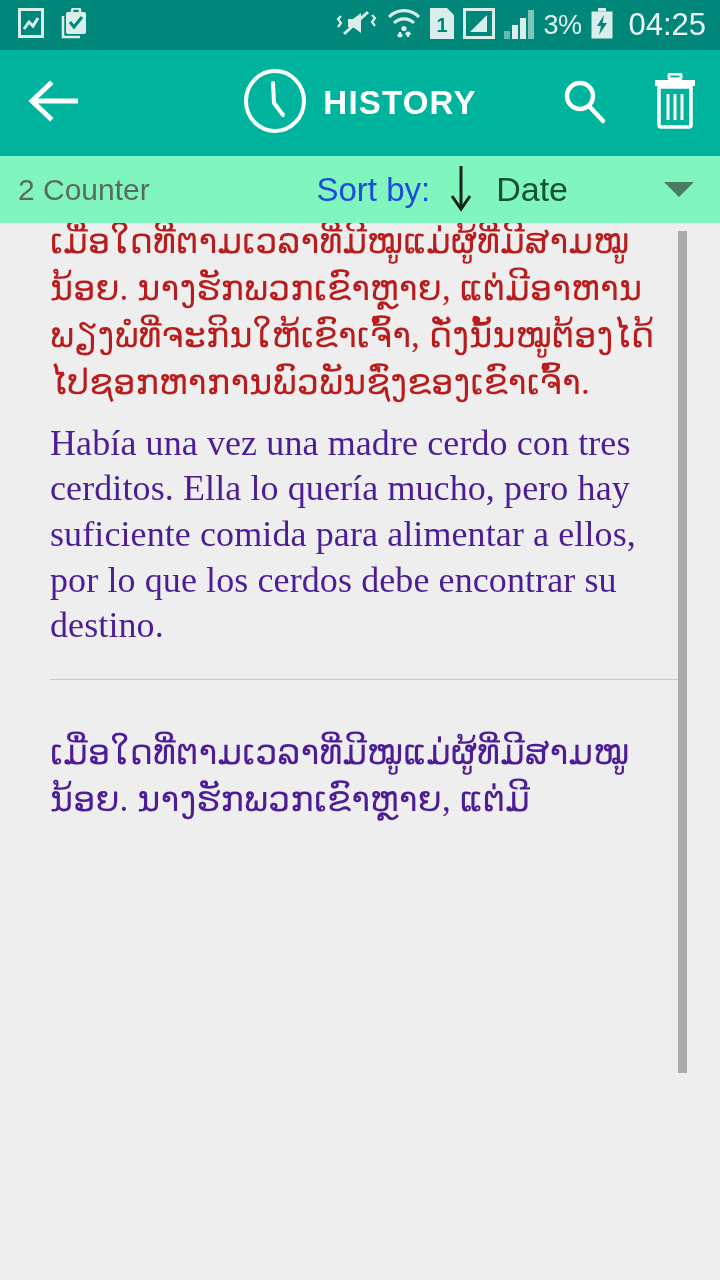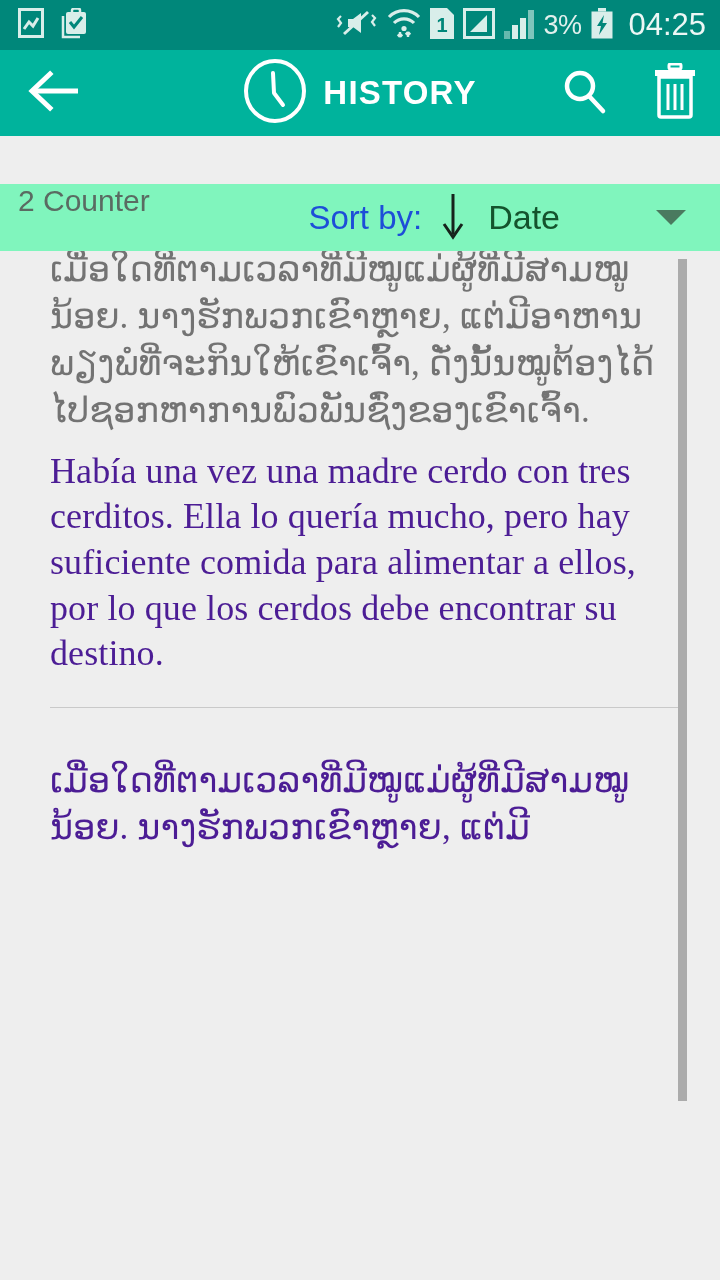--- a/index.html
+++ b/index.html
@@ -38,21 +38,21 @@
   .sb-clock {
     font-size: 31px;
     font-weight: 400;
     color: #ecf7f5;
     letter-spacing: 0px;
     margin-left: 5px;
   }
 
   
   .app-bar {
-    height: 86px;
+    height: 106px;
     background: #00b39c;
     display: flex;
     align-items: center;
     padding: 0 22px 0 26px;
     position: relative;
   }
   .back-btn { width: 60px; display: flex; align-items: center; justify-content: flex-start; cursor: pointer; }
   .title-group {
     position: absolute;
     left: 0; right: 0;
@@ -76,22 +76,22 @@
     gap: 44px;
     z-index: 2;
   }
   .bar-actions > div { cursor: pointer; }
 
   
   .sort-bar {
     height: 67px;
     background: #80f5bd;
     display: flex;
-    padding: 0 34px 0 18px;
-    margin-top: 48px;
+    align-items: center;
+    padding: 0 26px 0 18px;
   }
   .counter-text {
     font-size: 30px;
     color: #5a6b62;
     font-family: "Liberation Sans", sans-serif;
   }
   .sort-group {
     margin-left: auto;
     display: flex;
     align-items: center;
@@ -138,21 +138,21 @@
   .txt {
     font-family: "Liberation Serif", serif;
     font-size: 36px;
     line-height: 1.27;
     letter-spacing: 0.1px;
   }
   .txt.lao {
     font-size: 35px;
     line-height: 1.34;
   }
-  .txt.src { color: #737373; }
+  .txt.src { color: #b91c1c; }
   .txt.dst { color: #4c1d95; }
   .gap { height: 14px; }
 
   
   .scrollbar-track {
     position: absolute;
     top: 0; right: 33px;
     width: 9px;
     height: 100%;
   }

